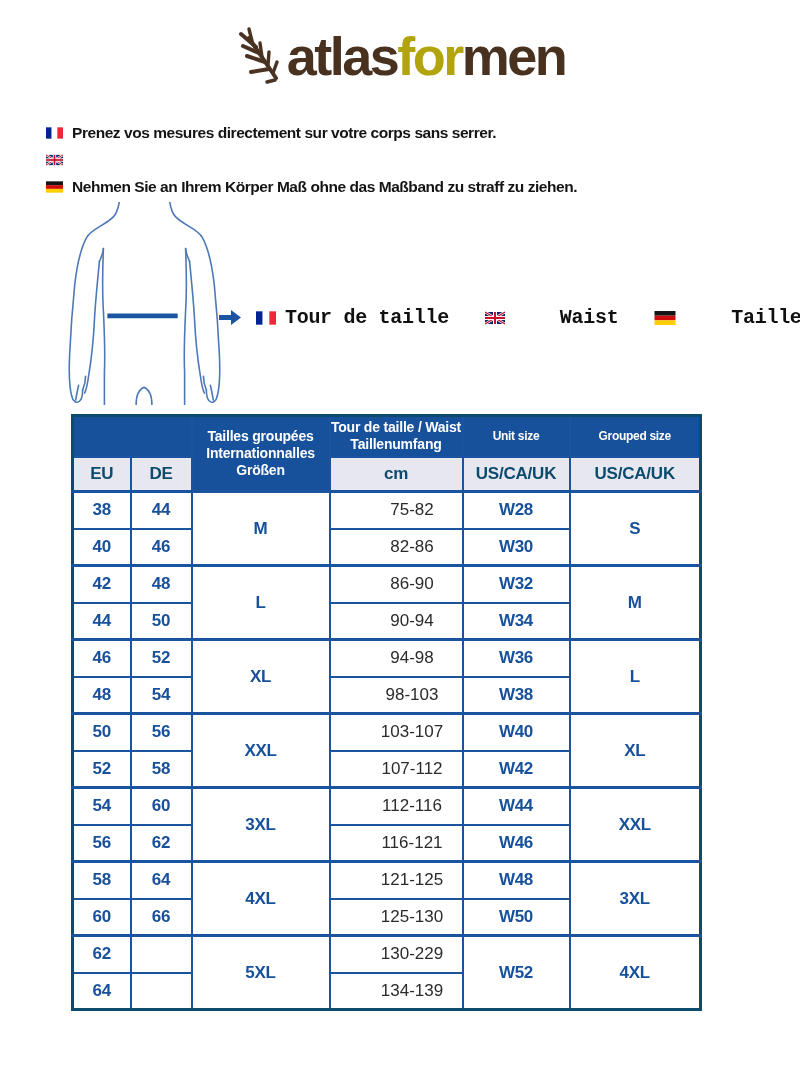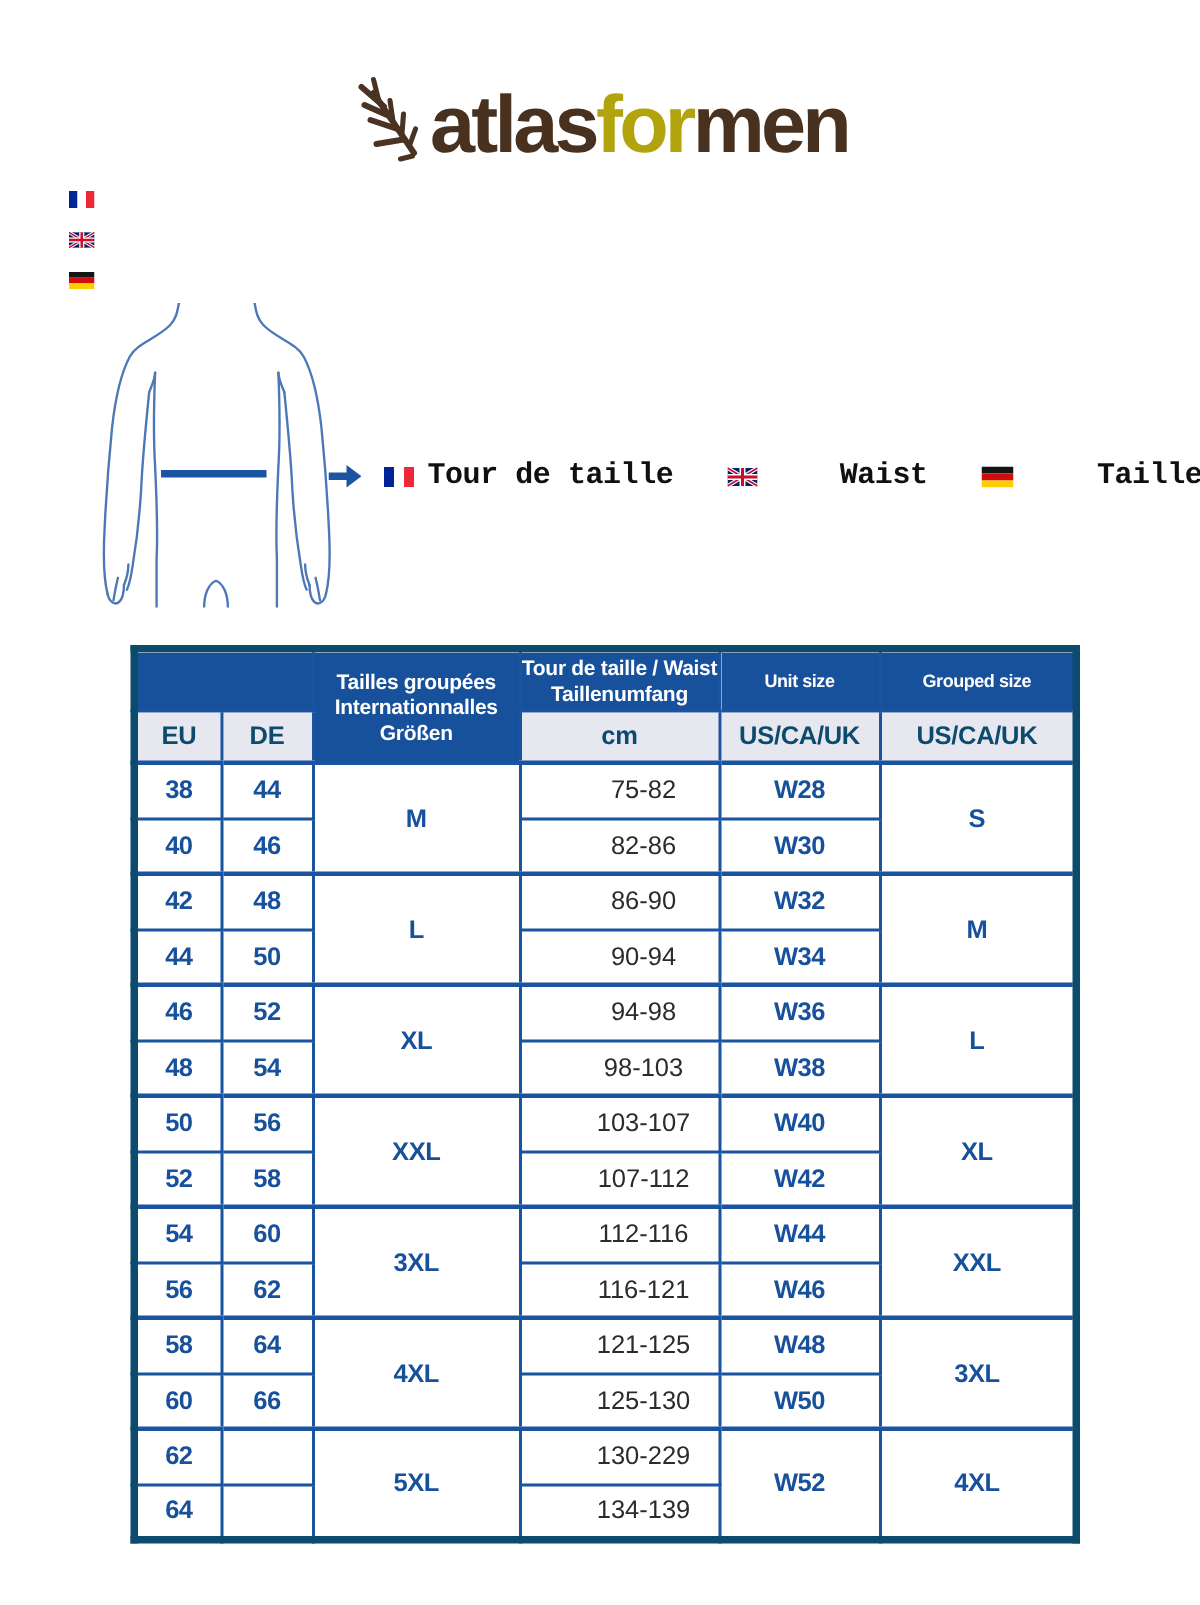--- a/index.html
+++ b/index.html
@@ -2,22 +2,22 @@
 <html><head>
 <meta charset="utf-8">
 <style>
   html,body { margin:0; padding:0; background:#ffffff; }
   .page {
     position:relative; width:800px; height:1070px; background:#fff;
     font-family:"Liberation Sans", sans-serif; overflow:hidden;
   }
 
   
-  .logo-row { position:absolute; top:48px; left:0; width:100%;
-    display:flex; justify-content:center; align-items:flex-end; }
+  .logo-row { position:absolute; top:24px; left:0; width:100%;
+    display:flex; justify-content:center; align-items:center; }
   .logo-icon { margin-right:6px; margin-top:2px; }
   .logo-text { font-size:54px; font-weight:700; letter-spacing:-2.5px;
     line-height:60px; color:#48311f; white-space:nowrap; }
   .logo-text .olive { color:#b2a40d; }
 
   
   .instructions { position:absolute; top:119px; left:46px; }
   .instr-line { display:flex; align-items:center; height:27px; }
   .instr-line .flag { flex:0 0 auto; margin-right:9px; display:flex; }
   .instr-text { font-size:15.5px; font-weight:700; letter-spacing:-0.45px;
@@ -29,24 +29,23 @@
   .measure-labels { position:absolute; left:256px; top:306px;
     display:flex; align-items:center; }
   .m-group { display:flex; align-items:center; }
   .m-group + .m-group { margin-left:36px;gap:46px; }
   .m-group .flag { display:flex; margin-right:9px; }
   .m-label { font-size:20px; font-weight:700; letter-spacing:-0.3px;
     color:#101010; white-space:nowrap;font-family:Liberation Mono, monospace; }
 
   
   table.size-table {
-    position:absolute; left:87px; top:414px; width:628px;
+    position:absolute; left:71px; top:414px; width:628px;
     border-collapse:collapse; table-layout:fixed;
-    border:5px solid #0c4a6e;
-    margin-top:16px;
+    border:3px solid #0c4a6e;
   }
   .size-table th, .size-table td {
     border:2px solid #1a53a0; text-align:center; vertical-align:middle;
     padding:0; overflow:hidden;
   }
   .size-table .dark { background:#17509b; color:#ffffff; }
   .size-table tr.h1 { height:41px; }
   .h-main { font-size:12px; font-weight:700; letter-spacing:-0.3px; }
   .h-small { font-size:14px; font-weight:700; letter-spacing:-0.2px; }
   .h-small .hl { display:block; line-height:17px; }
@@ -88,20 +87,21 @@
 
   <div class="instructions">
     <div class="instr-line">
       <span class="flag">
         <svg width="17" height="12" viewBox="0 0 18 12">
             <rect width="6" height="12" fill="#002395"></rect>
             <rect x="6" width="6" height="12" fill="#ffffff"></rect>
             <rect x="12" width="6" height="12" fill="#ed2939"></rect>
           </svg>
       </span>
+      <span class="instr-text">Prenez vos mesures directement sur votre corps sans serrer.</span>
     </div>
     <div class="instr-line">
       <span class="flag">
         <svg width="17" height="12" viewBox="0 0 60 36">
           <rect width="60" height="36" fill="#012169"></rect>
           <path d="M0,0 L60,36 M60,0 L0,36" stroke="#fff" stroke-width="8"></path>
           <path d="M0,0 L60,36 M60,0 L0,36" stroke="#c8102e" stroke-width="3.5"></path>
           <rect x="24" width="12" height="36" fill="#fff"></rect>
             <rect y="12" width="60" height="12" fill="#fff"></rect>
           <rect x="27" width="6" height="36" fill="#c8102e"></rect>
@@ -110,20 +110,21 @@
       </span>
     </div>
     <div class="instr-line">
       <span class="flag">
         <svg width="17" height="12" viewBox="0 0 18 12">
             <rect width="18" height="4" fill="#141414"></rect>
             <rect y="4" width="18" height="4" fill="#d00c0c"></rect>
             <rect y="8" width="18" height="4" fill="#ffce00"></rect>
           </svg>
       </span>
+      <span class="instr-text">Nehmen Sie an Ihrem Körper Maß ohne das Maßband zu straff zu ziehen.</span>
     </div>
   </div>
 
   <div class="figure">
     <svg width="165" height="203" viewBox="0 0 165 205">
       <g stroke="#4d78b8" stroke-width="1.6" fill="none" stroke-linecap="round" stroke-linejoin="round">
         <path d="M57,0 C56,6 55,11 51,15 C42,24 29,27 24,36 C17,49 14,66 12,84 C10,104 8,130 7,152 C6,170 6,184 9,196"></path>
         <path d="M9,196 C10,201 14,204 17,201 C19,199 20,195 20,190"></path>
         <path d="M13,200 C14,194 15,189 16,185"></path>
         <path d="M20,190 C22,185 23,180 23,176"></path>

